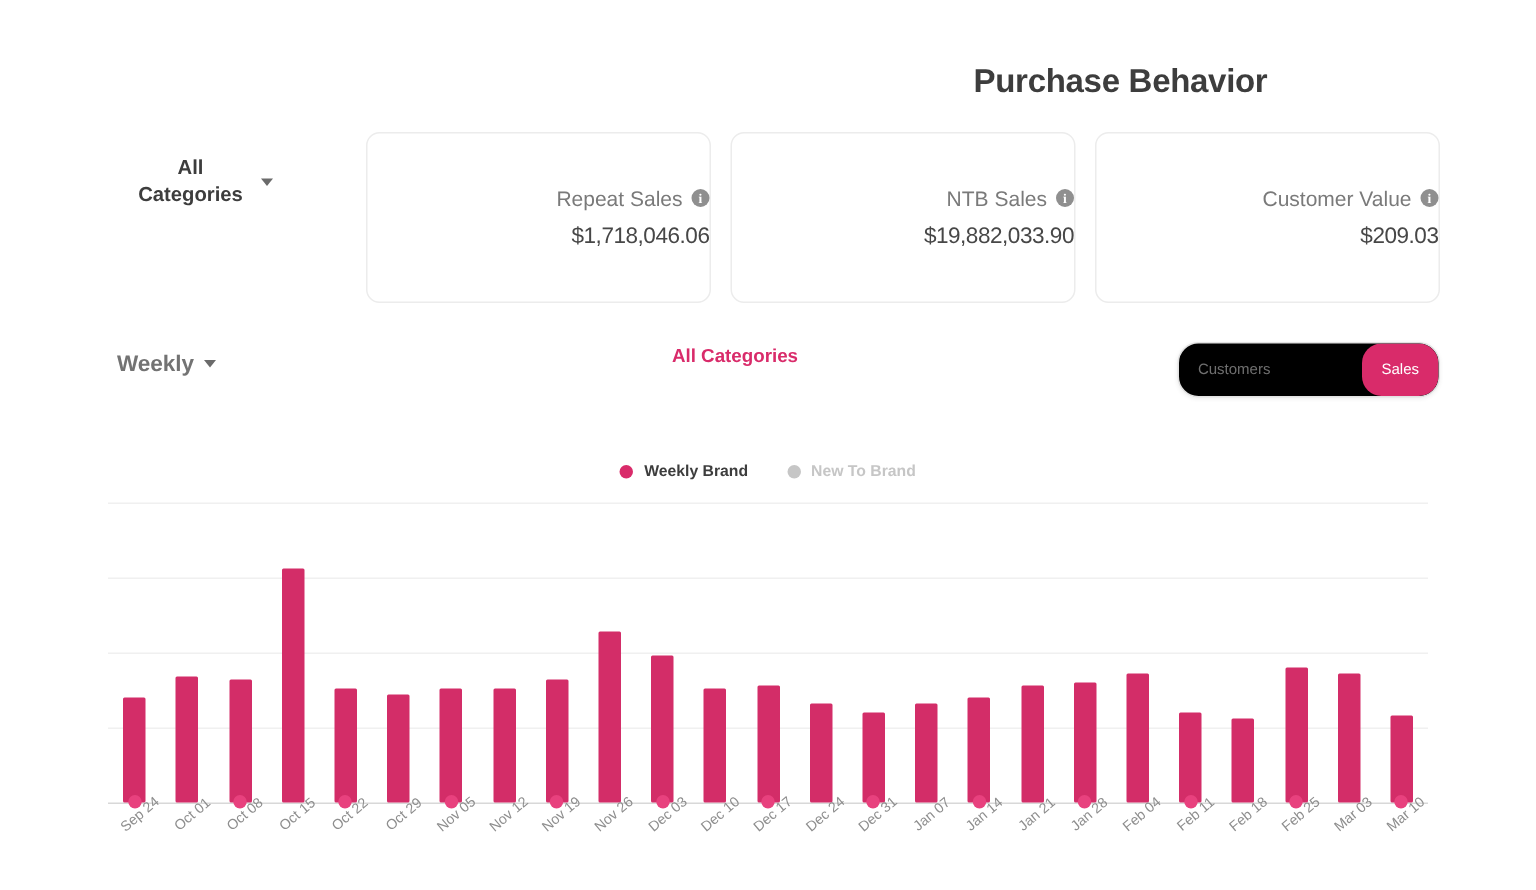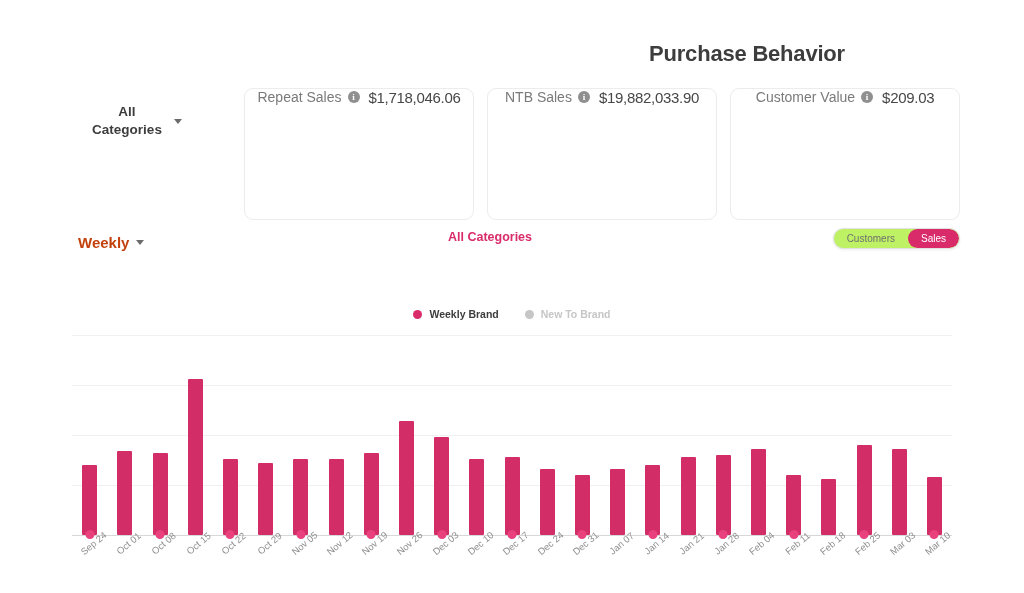--- a/index.html
+++ b/index.html
@@ -63,27 +63,27 @@
   
   .kpi-row {
     position: absolute;
     left: 244px; top: 88px;
     width: 716px;
     display: flex;
     gap: 13px;
   }
   .kpi-card {
     flex: 1 1 0;
-    height: 132px;
+    height: 114px;
     background: #ffffff;
     border: 1px solid #ececec;
     border-radius: 9px;
     display: flex;
-    flex-direction: row;
-    align-items: flex-start;
+    flex-direction: column;
+    align-items: flex-end;
     justify-content: center;
     gap: 9px;
   }
   .kpi-label-row {
     display: flex;
     align-items: center;
     gap: 6px;
   }
   .kpi-label {
     font-size: 14px;
@@ -114,21 +114,21 @@
     position: absolute;
     left: 78px; top: 234px;
     display: flex;
     align-items: center;
     gap: 7px;
     cursor: pointer;
   }
   .period-dropdown .period-label {
     font-size: 15px;
     font-weight: bold;
-    color: #c2410c;
+    color: #737373;
   }
 
   .displaying {
     position: absolute;
     left: 390px; top: 229px;
     width: 200px;
     text-align: center;
   }
   .displaying .line1 {
     font-size: 12.5px;
@@ -141,23 +141,24 @@
     line-height: 17px;
   }
 
   .toggle {
     position: absolute;
     right: 64px; top: 228px;
     display: flex;
     border: 1px solid #e2e2e2;
     border-radius: 14px;
     overflow: hidden;
-    background: #bef264;
-    height: 21px;
+    background: #000000;
+    height: 37px;
     box-shadow: 0 1px 3px rgba(0,0,0,0.07);
+    gap: 48px;
   }
   .toggle-btn {
     font-size: 10px;
     padding: 0 13px;
     display: flex;
     align-items: center;
     justify-content: center;
     cursor: pointer;
     border: none;
     background: transparent;

